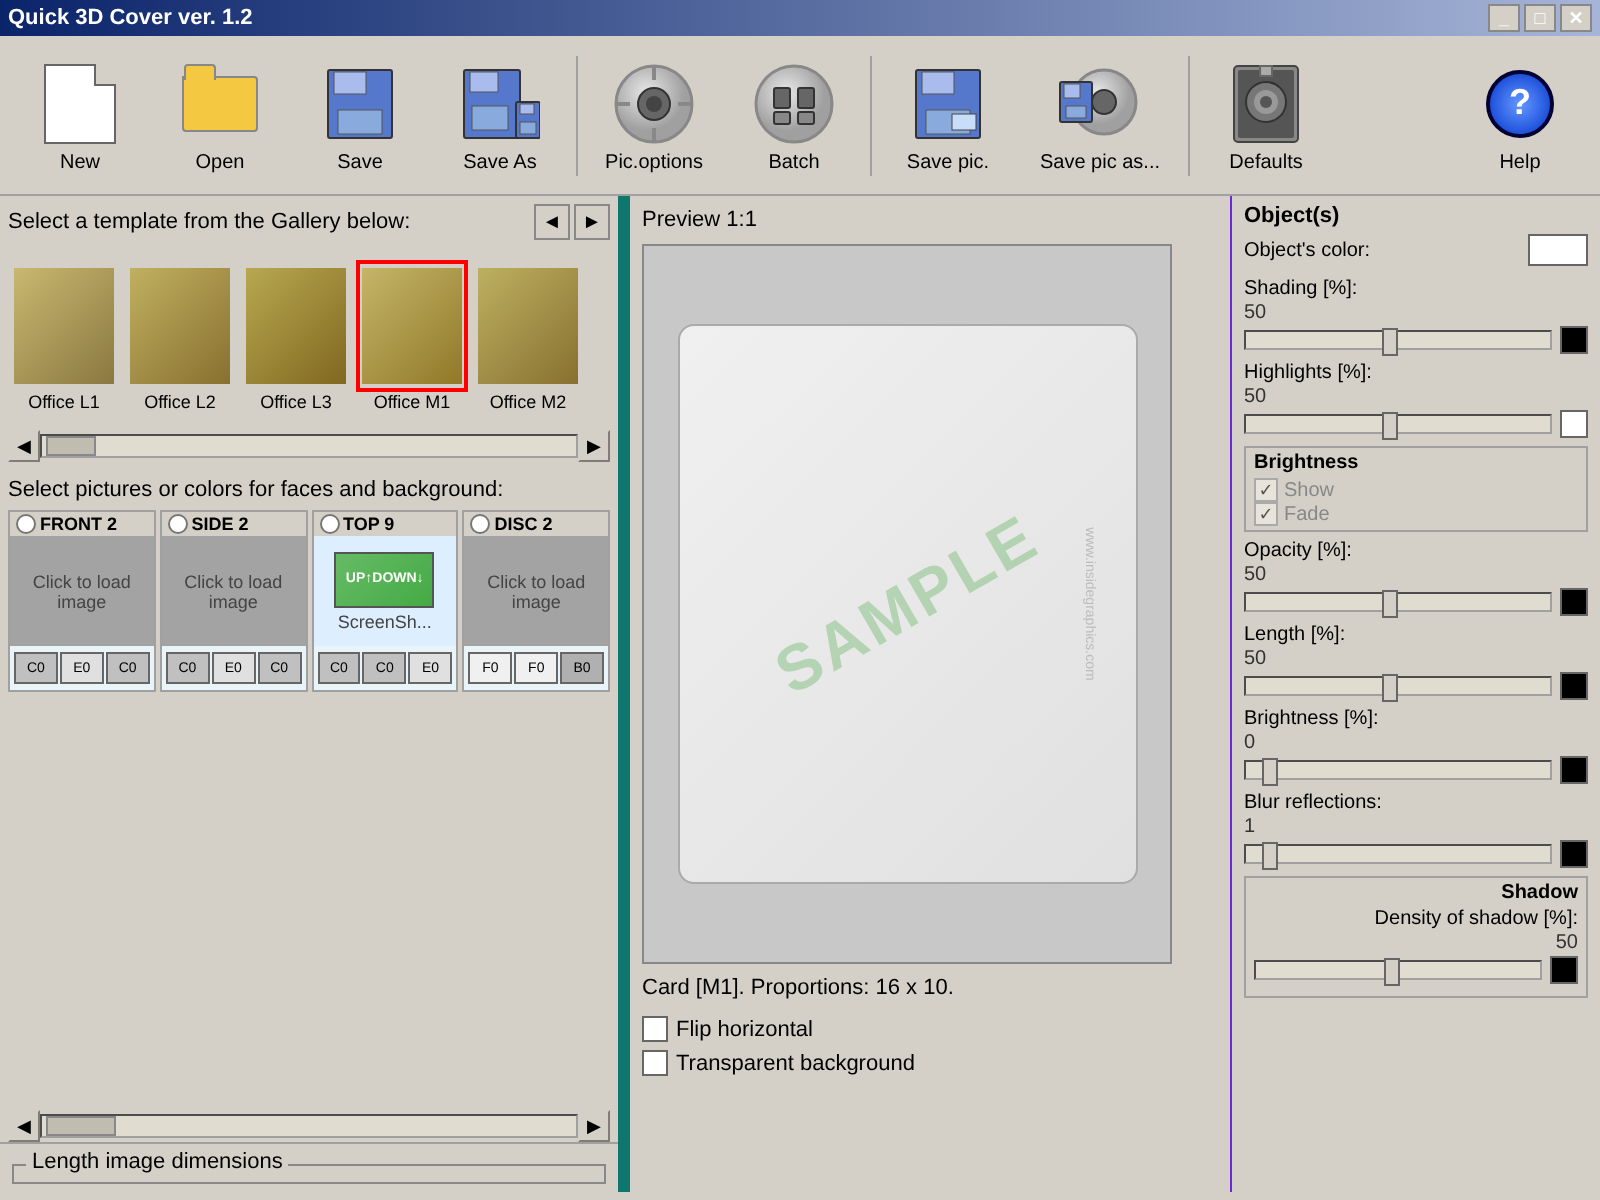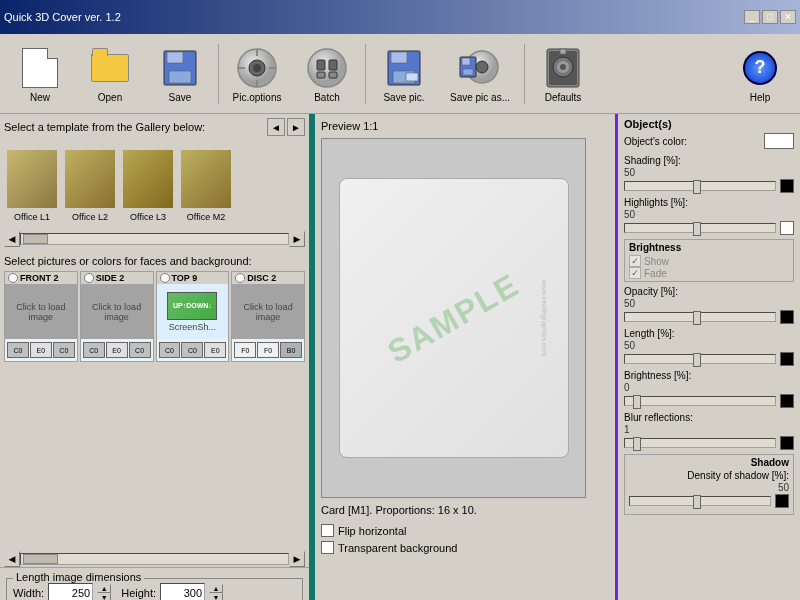--- a/index.html
+++ b/index.html
@@ -1,25 +1,25 @@
 <!DOCTYPE html>
 <html><head>
   <meta charset="utf-8">
   <style>
     * { box-sizing: border-box; margin: 0; padding: 0; }
     body { width: 800px; height: 600px; overflow: hidden; font-family: Arial, sans-serif; font-size: 11px; background: #d4d0c8; }
 
     
     #titlebar {
-      height: 34px;
+      height: 18px;
       background: linear-gradient(to right, #0a246a, #a6b5d7);
       display: flex; align-items: center; justify-content: space-between;
       padding: 0 4px;
       color: white;
-      font-size: 11px; font-weight: normal;
+      font-size: 11px; font-weight: bold;
     }
     #titlebar-controls { display: flex; gap: 2px; }
     .title-btn {
       width: 16px; height: 14px;
       background: #d4d0c8;
       border: 1px solid #888;
       font-size: 9px;
       display: flex; align-items: center; justify-content: center;
       cursor: pointer;
     }
@@ -112,21 +112,21 @@
     #preview-area { width: 265px; height: 360px; background: #c8c8c8; border: 1px solid #888; position: relative; display: flex; align-items: center; justify-content: center; }
     #preview-card { width: 230px; height: 280px; background: linear-gradient(135deg, #f0f0f0, #e0e0e0); border-radius: 8px; border: 1px solid #aaa; display: flex; align-items: center; justify-content: center; position: relative; }
     #sample-text { font-size: 32px; color: rgba(100,180,100,0.4); transform: rotate(-30deg); font-weight: bold; letter-spacing: 2px; user-select: none; }
     #preview-watermark { position: absolute; right: 2px; top: 50%; transform: translateY(-50%) rotate(90deg); font-size: 7px; color: rgba(150,150,150,0.5); white-space: nowrap; }
     #card-info { font-size: 11px; margin-top: 6px; }
     #checkboxes { display: flex; flex-direction: column; gap: 4px; margin-top: 8px; }
     .checkbox-row { display: flex; align-items: center; gap: 4px; font-size: 11px; }
     .checkbox-box { width: 13px; height: 13px; border: 1px solid #666; background: white; display: flex; align-items: center; justify-content: center; cursor: pointer; }
 
     
-    #right-panel { width: 185px; background: #d4d0c8; border-left: 3px solid #6d28d9; padding: 4px 6px; overflow-y: auto; }
+    #right-panel { width: 185px; background: #d4d0c8; border-left: 1px solid #6d28d9; padding: 4px 6px; overflow-y: auto; }
     #objects-label { font-size: 11px; font-weight: bold; margin-bottom: 3px; }
     #object-color-row { display: flex; align-items: center; justify-content: space-between; margin-bottom: 6px; }
     #object-color-label { font-size: 10px; }
     #object-color-box { width: 30px; height: 16px; background: white; border: 1px solid #666; cursor: pointer; }
 
     .property-row { margin-bottom: 4px; }
     .property-label { font-size: 10px; margin-bottom: 1px; }
     .slider-row { display: flex; align-items: center; gap: 4px; }
     .slider-track { flex: 1; height: 10px; background: #e0dcd0; border: 1px inset #a0a0a0; position: relative; cursor: pointer; }
     .slider-thumb { position: absolute; top: -2px; width: 8px; height: 14px; background: #d4d0c8; border: 1px solid #666; cursor: pointer; }
@@ -176,20 +176,33 @@
     <div class="icon-area">
       <svg width="36" height="38" viewBox="0 0 36 38">
         <rect x="2" y="2" width="32" height="34" fill="#5577cc" stroke="#333" stroke-width="1" rx="1"></rect>
         <rect x="5" y="3" width="16" height="11" fill="#aabbee" stroke="#555" stroke-width="0.5"></rect>
         <rect x="7" y="22" width="22" height="12" fill="#88aadd" stroke="#555" stroke-width="0.5"></rect>
       </svg>
     </div>
     <span class="btn-label">Save</span>
   </div>
 
+  <div class="toolbar-btn">
+    <div class="icon-area">
+      <svg width="40" height="38" viewBox="0 0 40 38">
+        <rect x="2" y="2" width="28" height="34" fill="#5577cc" stroke="#333" stroke-width="1" rx="1"></rect>
+        <rect x="5" y="3" width="14" height="10" fill="#aabbee" stroke="#555" stroke-width="0.5"></rect>
+        <rect x="6" y="20" width="18" height="12" fill="#88aadd" stroke="#555" stroke-width="0.5"></rect>
+        <rect x="28" y="18" width="12" height="18" fill="#5577cc" stroke="#333" stroke-width="1" rx="1"></rect>
+        <rect x="30" y="19" width="7" height="5" fill="#aabbee" stroke="#555" stroke-width="0.5"></rect>
+        <rect x="30" y="28" width="8" height="6" fill="#88aadd" stroke="#555" stroke-width="0.5"></rect>
+      </svg>
+    </div>
+    <span class="btn-label">Save As</span>
+  </div>
 
   <div class="toolbar-sep"></div>
 
   <div class="toolbar-btn">
     <div class="icon-area">
       <svg width="44" height="44" viewBox="0 0 44 44">
         <circle cx="22" cy="22" r="19" fill="url(#grad1)" stroke="#888" stroke-width="1.5"></circle>
         <defs>
             <radialGradient id="grad1" cx="40%" cy="35%">
               <stop offset="0%" stop-color="#e8e8e8"></stop>
@@ -310,20 +323,26 @@
           </div>
           <span class="gallery-label">Office L2</span>
         </div>
         <div class="gallery-item">
           <div class="gallery-thumb">
             <div class="gallery-thumb-inner l3"></div>
           </div>
           <span class="gallery-label">Office L3</span>
         </div>
         <div class="gallery-item">
+          <div class="gallery-thumb selected">
+            <div class="gallery-thumb-inner m1"></div>
+          </div>
+          <span class="gallery-label">Office M1</span>
+        </div>
+        <div class="gallery-item">
           <div class="gallery-thumb">
             <div class="gallery-thumb-inner m2"></div>
           </div>
           <span class="gallery-label">Office M2</span>
         </div>
       </div>
 
       <div style="display:flex; align-items:center; height:16px; margin-top:2px;">
         <div class="scroll-end-btn">◀</div>
         <div style="flex:1; height:12px; background:#e0dcd0; border:1px inset #a0a0a0; position:relative;">
@@ -432,38 +451,20 @@
       <div class="scroll-end-btn">◀</div>
       <div style="flex:1; height:12px; background:#e0dcd0; border:1px inset #a0a0a0; position:relative;">
         <div style="width:35px; height:10px; background:#c0bcb0; border:1px solid #888; position:absolute; left:2px;"></div>
       </div>
       <div class="scroll-end-btn">▶</div>
     </div>
 
     <div id="output-section">
       <div id="output-border">
         <div id="output-border-label">Length image dimensions</div>
-        <div id="dims-row">
-          <div class="dim-group">
-            <span class="dim-label">Width:</span>
-            <input class="dim-input" type="text" value="250" style="">
-            <div class="spinner">
-              <div class="spin-btn">▲</div>
-              <div class="spin-btn">▼</div>
-            </div>
-          </div>
-          <div class="dim-group">
-            <span class="dim-label">Height:</span>
-            <input class="dim-input" type="text" value="300" style="">
-            <div class="spinner">
-              <div class="spin-btn">▲</div>
-              <div class="spin-btn">▼</div>
-            </div>
-          </div>
-        </div>
       </div>
     </div>
   </div>
 
   <div id="center-panel">
     <div id="preview-label">Preview 1:1</div>
     <div id="preview-area">
       <div id="preview-card">
         <div id="sample-text">SAMPLE</div>
       </div>

